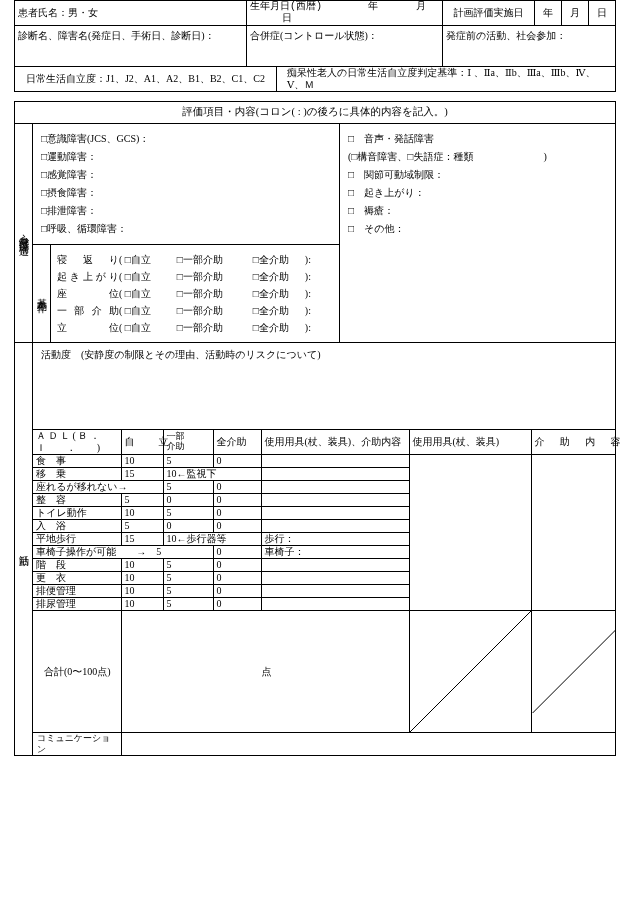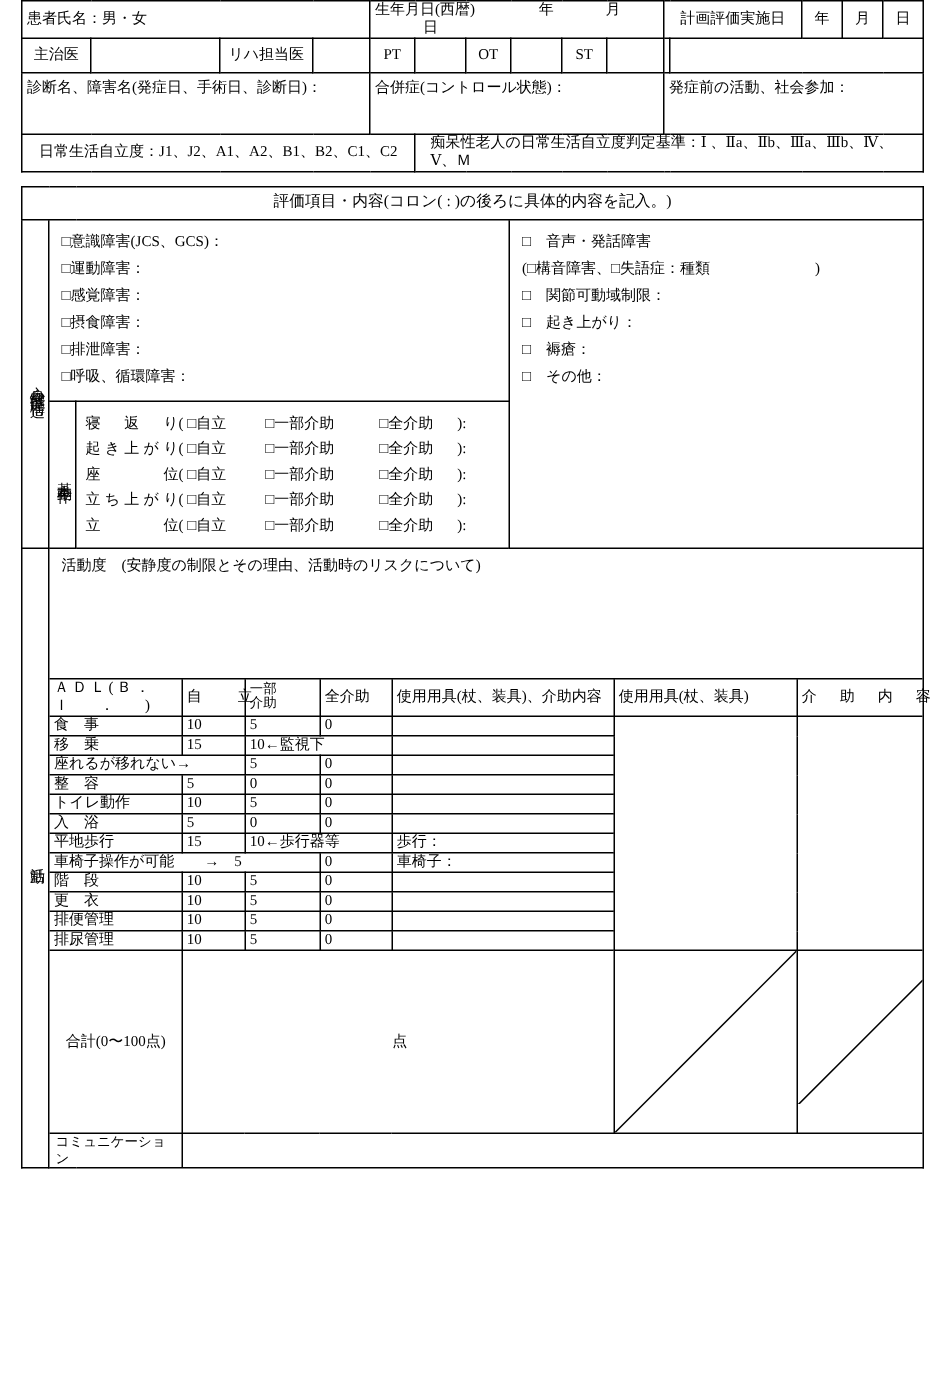--- a/index.html
+++ b/index.html
@@ -48,21 +48,21 @@
     font-size: 10px;
     padding: 0 3px;
     vertical-align: middle;
     line-height: 1.2;
   }
 
   
   .hdr td { height: 22px; }
   .hdr .pname { text-align: left; }
   .pname-wrap { display: flex; justify-content: flex-start; align-items: center; }
-  .dob { text-align: left; }
+  .dob { text-align: left; font-family: Liberation Mono, monospace; }
   .dob .spacer-y { margin-left: 40px; }
   .dob .spacer-m { margin-left: 32px; }
   .dob .spacer-d { margin-left: 32px; }
   .ctr { text-align: center; }
 
   .hdr2 td { height: 22px; }
   .hdr3 td { height: 36px; vertical-align: top; padding-top: 4px; }
   .hdr4 td { height: 22px; text-align: center; }
   .hdr4 td.lft { text-align: left; padding-left: 10px; }
 
@@ -191,34 +191,20 @@
         <span>生年月日(西暦)</span>
         <span class="spacer-y">年</span>
         <span class="spacer-m">月</span>
         <span class="spacer-d">日</span>
       </td>
       <td colspan="2" class="ctr">計画評価実施日</td>
       <td class="ctr">年</td>
       <td class="ctr">月</td>
       <td class="ctr">日</td>
     </tr>
-    <tr class="hdr2">
-      <td class="ctr">主治医</td>
-      <td></td>
-      <td class="ctr">リハ担当医</td>
-      <td></td>
-      <td class="ctr">PT</td>
-      <td></td>
-      <td class="ctr">OT</td>
-      <td></td>
-      <td class="ctr">ST</td>
-      <td></td>
-      <td></td>
-      <td colspan="4"></td>
-    </tr>
     <tr class="hdr3">
       <td colspan="4">診断名、障害名(発症日、手術日、診断日)：</td>
       <td colspan="6">合併症(コントロール状態)：</td>
       <td colspan="5">発症前の活動、社会参加：</td>
     </tr>
     <tr class="hdr4">
       <td colspan="5">日常生活自立度：J1、J2、A1、A2、B1、B2、C1、C2</td>
       <td colspan="10" class="lft">痴呆性老人の日常生活自立度判定基準：Ⅰ 、Ⅱa、Ⅱb、Ⅲa、Ⅲb、Ⅳ、Ⅴ、Ｍ</td>
     </tr>
   </tbody>
@@ -274,21 +260,21 @@
         </div>
         <div class="bm-row">
           <span class="bm-name">起き上がり</span><span>(</span>
           <span class="bm-opt">□自立</span><span class="bm-opt2">□一部介助</span><span class="bm-opt3">□全介助</span><span>):</span>
         </div>
         <div class="bm-row">
           <span class="bm-name">座位</span><span>(</span>
           <span class="bm-opt">□自立</span><span class="bm-opt2">□一部介助</span><span class="bm-opt3">□全介助</span><span>):</span>
         </div>
         <div class="bm-row">
-          <span class="bm-name">立ち上がり</span><span>(</span>
+          <span class="bm-name">一部介助</span><span>(</span>
           <span class="bm-opt">□自立</span><span class="bm-opt2">□一部介助</span><span class="bm-opt3">□全介助</span><span>):</span>
         </div>
         <div class="bm-row">
           <span class="bm-name">立位</span><span>(</span>
           <span class="bm-opt">□自立</span><span class="bm-opt2">□一部介助</span><span class="bm-opt3">□全介助</span><span>):</span>
         </div>
       </td>
     </tr>
 
     <tr>

